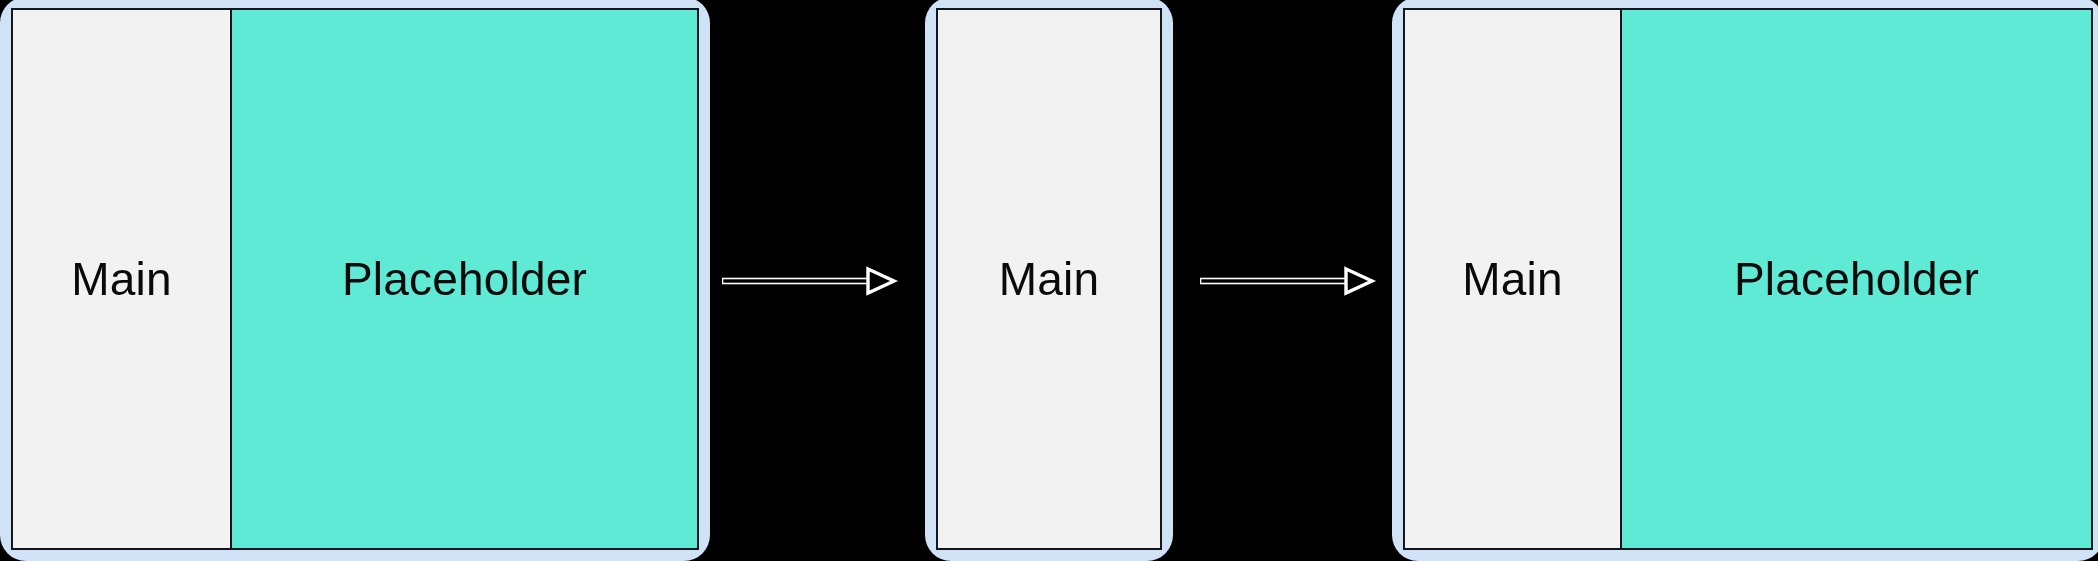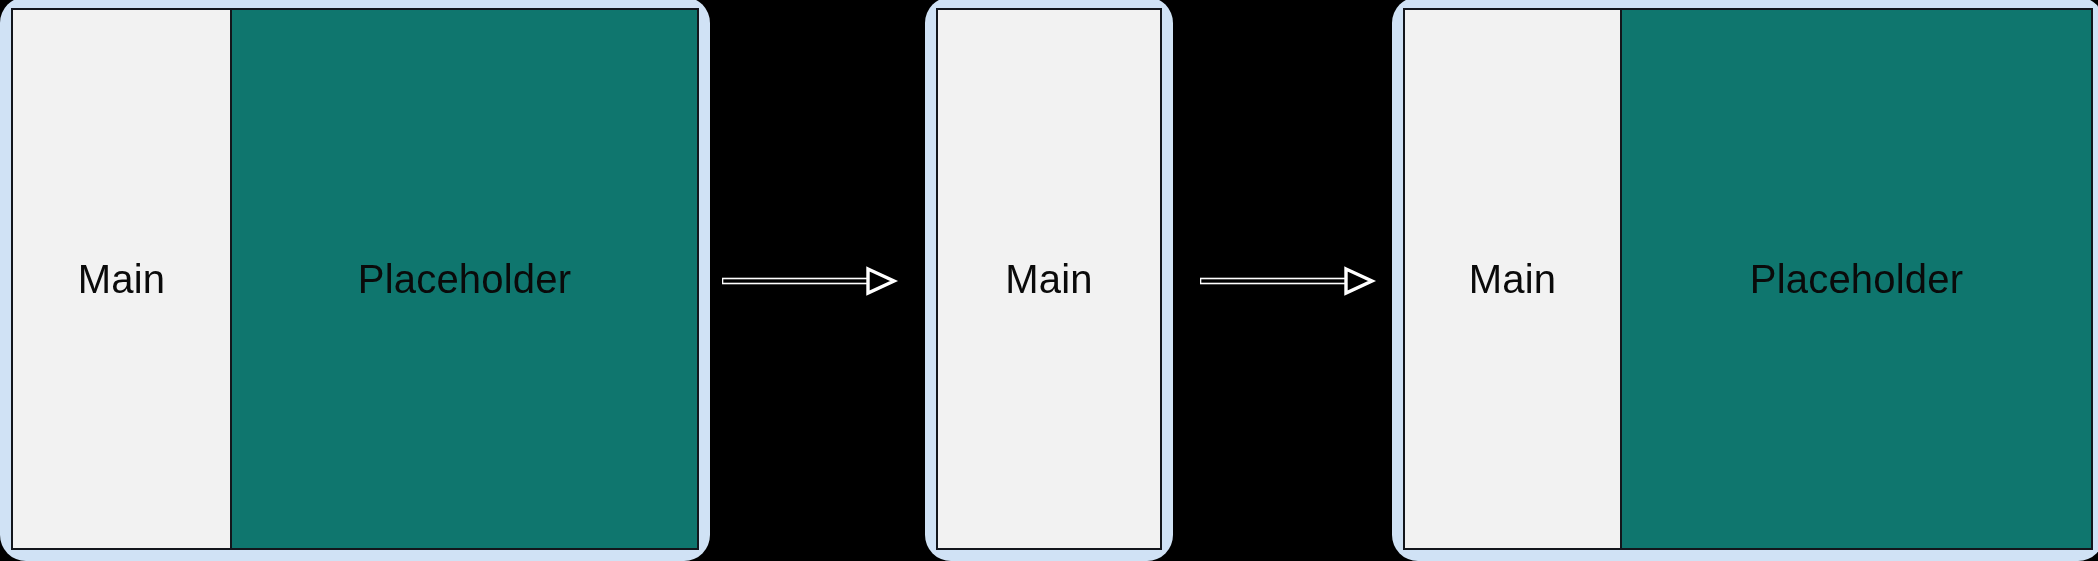--- a/index.html
+++ b/index.html
@@ -44,26 +44,26 @@
     display: flex;
     align-items: center;
     justify-content: center;
     height: 100%;
     overflow: hidden;
   }
   .panel-main {
     background: #f2f2f2;
   }
   .panel-placeholder {
-    background: #0f766e;
+    background: #5eead4;
     border-left: 2px solid #13161c;
   }
   .panel-label {
     font-family: "Liberation Sans", sans-serif;
-    font-size: 40px;
+    font-size: 46px;
     font-weight: 400;
     color: #0a0a0a;
     line-height: 1;
     letter-spacing: 0.2px;
     white-space: nowrap;
     user-select: none;
   }
 
   
   #card-before  { left: 0px;    top: -3px; width: 710px; height: 564px; }

